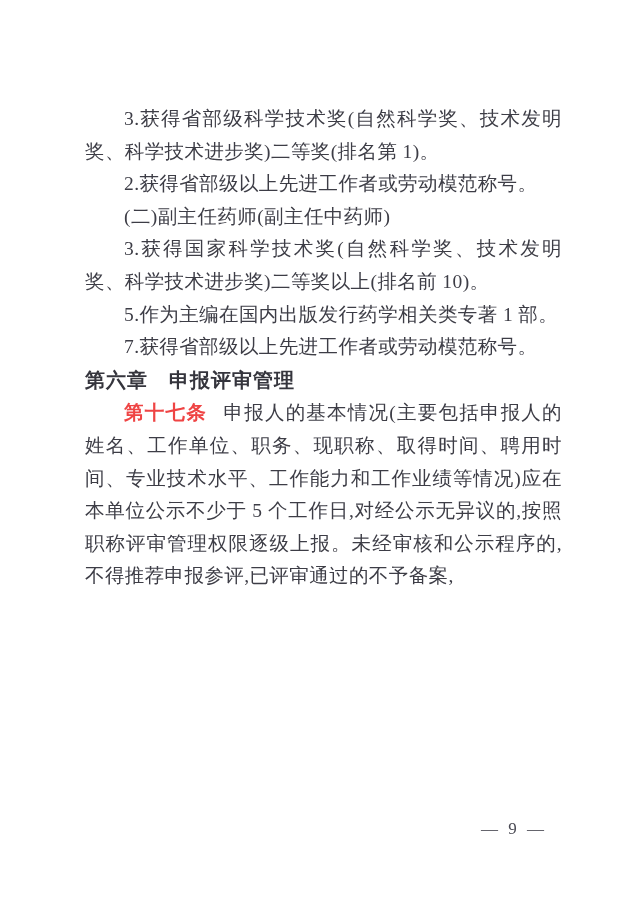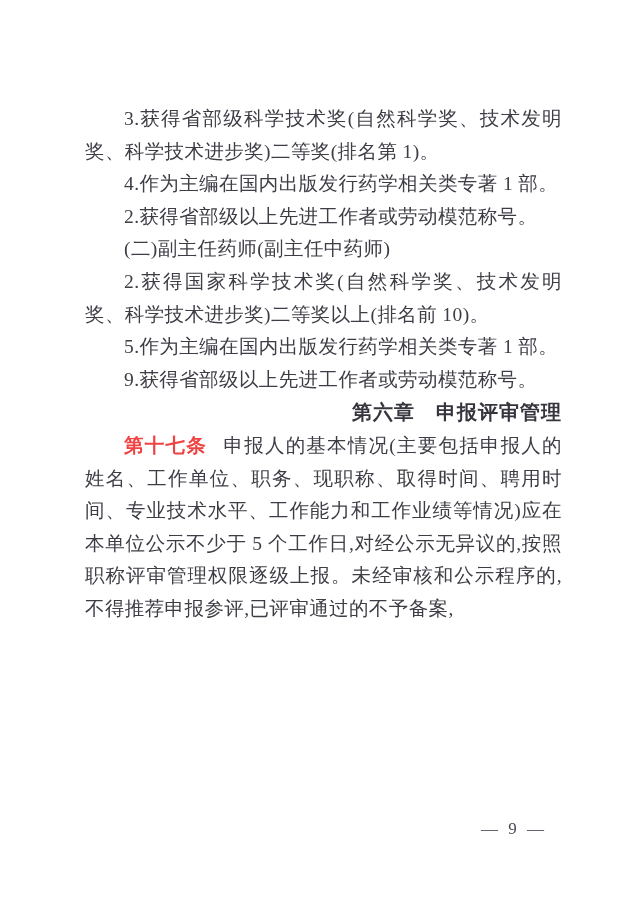--- a/index.html
+++ b/index.html
@@ -29,21 +29,21 @@
     line-height: 32.6px;
     letter-spacing: 0.4px;
     text-align: justify;
     text-indent: 2em;
     word-break: break-all;
   }
   .chapter-heading {
     margin: 0;
     font-size: 20px;
     line-height: 32.6px;
-    text-align: right;
+    text-align: left;
     text-indent: 0;
     font-weight: bold;
     color: #35353d;
     font-family: Liberation Sans, sans-serif;
     letter-spacing: 1px;
   }
   .article-lead {
     font-weight: bold;
     color: #ef4444;
     font-family: "Liberation Sans", "DejaVu Sans", sans-serif;
@@ -58,23 +58,22 @@
     letter-spacing: 3px;
     color: #4a4a54;
   }
 </style>
 </head>
 <body>
 
 <div class="page">
   <div class="content">
     <p class="para">3.获得省部级科学技术奖(自然科学奖、技术发明奖、科学技术进步奖)二等奖(排名第 1)。</p>
-    <p class="para">4.作为主编在国内出版发行药学相关类专著 1 部。</p>
     <p class="para">2.获得省部级以上先进工作者或劳动模范称号。</p>
     <p class="para">(二)副主任药师(副主任中药师)</p>
-    <p class="para">2.获得国家科学技术奖(自然科学奖、技术发明奖、科学技术进步奖)二等奖以上(排名前 10)。</p>
+    <p class="para">3.获得国家科学技术奖(自然科学奖、技术发明奖、科学技术进步奖)二等奖以上(排名前 10)。</p>
     <p class="para">5.作为主编在国内出版发行药学相关类专著 1 部。</p>
-    <p class="para">9.获得省部级以上先进工作者或劳动模范称号。</p>
+    <p class="para">7.获得省部级以上先进工作者或劳动模范称号。</p>
     <h2 class="para chapter-heading">第六章　申报评审管理</h2>
     <p class="para"><span class="article-lead">第十七条</span><span>申报人的基本情况(主要包括申报人的姓名、工作单位、职务、现职称、取得时间、聘用时间、专业技术水平、工作能力和工作业绩等情况)应在本单位公示不少于 5 个工作日,对经公示无异议的,按照职称评审管理权限逐级上报。未经审核和公示程序的,不得推荐申报参评,已评审通过的不予备案,</span></p>
   </div>
   <div class="page-number">— 9 —</div>
 </div>
 
 </body></html>

